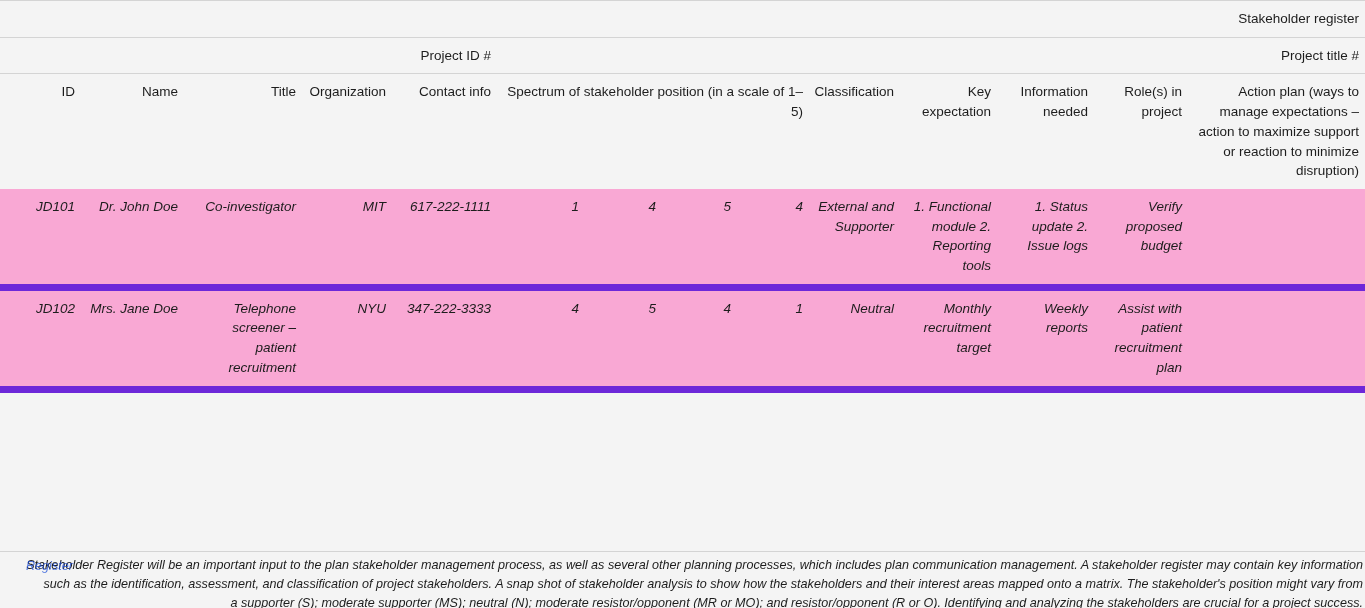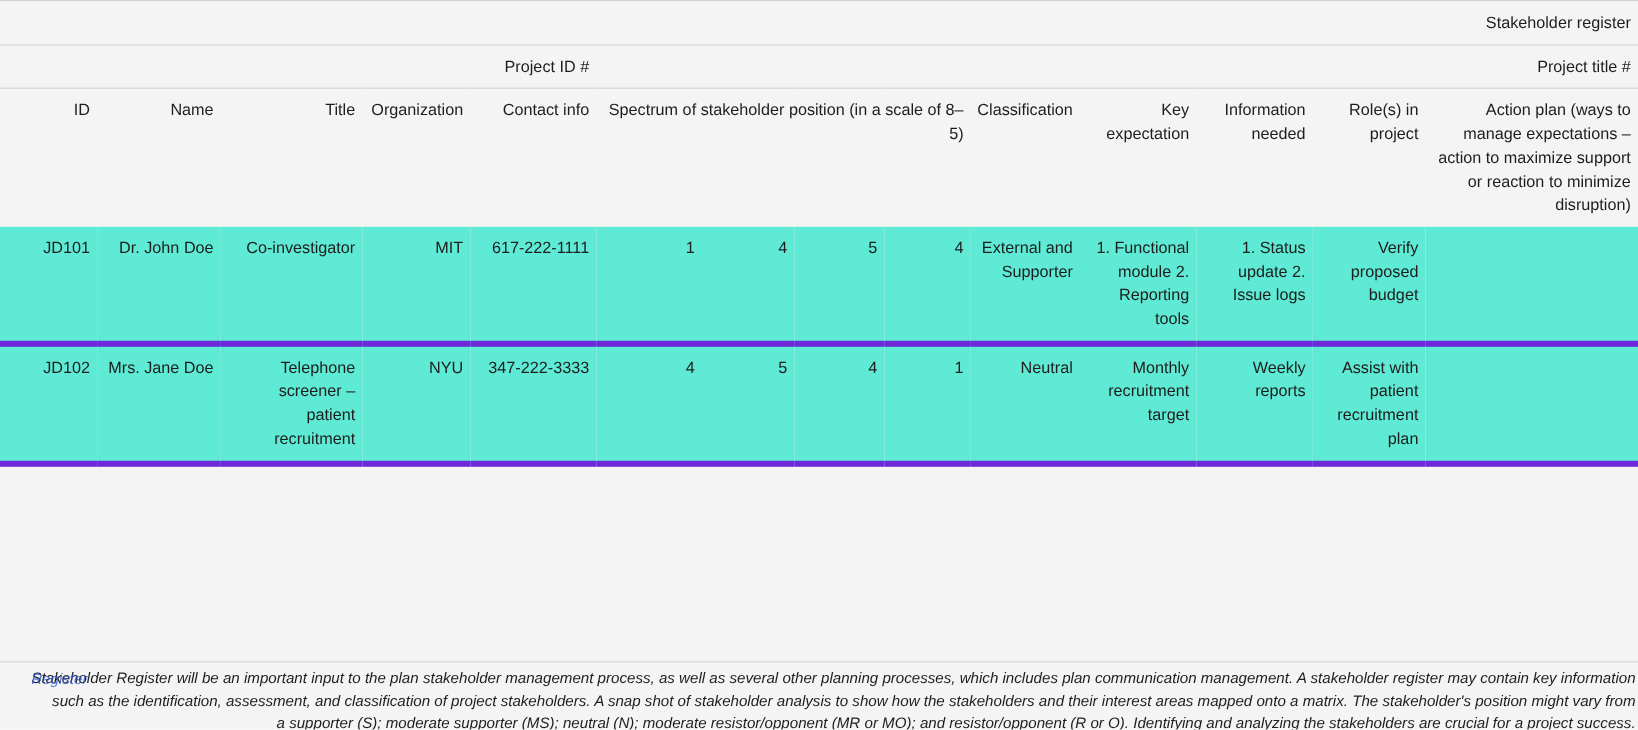--- a/index.html
+++ b/index.html
@@ -71,24 +71,25 @@
   .row-subhead td {
     border-bottom: 1px solid #d4d4d4;
     padding-top: 4px;
     padding-bottom: 10px;
     background: #f4f4f4;
   }
   .row-subhead td.spacer-h { height: 58px; }
 
   
   .row-data td {
-    border-bottom: 5px solid #6d28d9;
+    border-bottom: 7px solid #6d28d9;
     padding-top: 10px;
     padding-bottom: 10px;
-    background: #5eead4;
+    background: #f9a8d4;
+    font-style: italic;
   }
   .row-data.r1 td { height: 96px; }
   .row-data.r2 td { height: 96px; }
 
   
   .row-sign td {
     border-bottom: 1px solid #d4d4d4;
     padding-top: 10px;
     padding-bottom: 12px;
     background: #f4f4f4;
@@ -158,21 +159,21 @@
         <td class="pid" colspan="5">Project ID #</td>
         <td class="ptitle" colspan="9">Project title #</td>
       </tr>
 
       <tr class="row-head">
         <td>ID</td>
         <td>Name</td>
         <td>Title</td>
         <td>Organization</td>
         <td>Contact info</td>
-        <td colspan="4">Spectrum of stakeholder position (in a scale of 8–5)</td>
+        <td colspan="4">Spectrum of stakeholder position (in a scale of 1–5)</td>
         <td>Classification</td>
         <td>Key expectation</td>
         <td>Information needed</td>
         <td>Role(s) in project</td>
         <td>Action plan (ways to manage expectations – action to maximize support or reaction to minimize disruption)</td>
       </tr>
 
 
       <tr class="row-data r1">
         <td>JD101</td>

